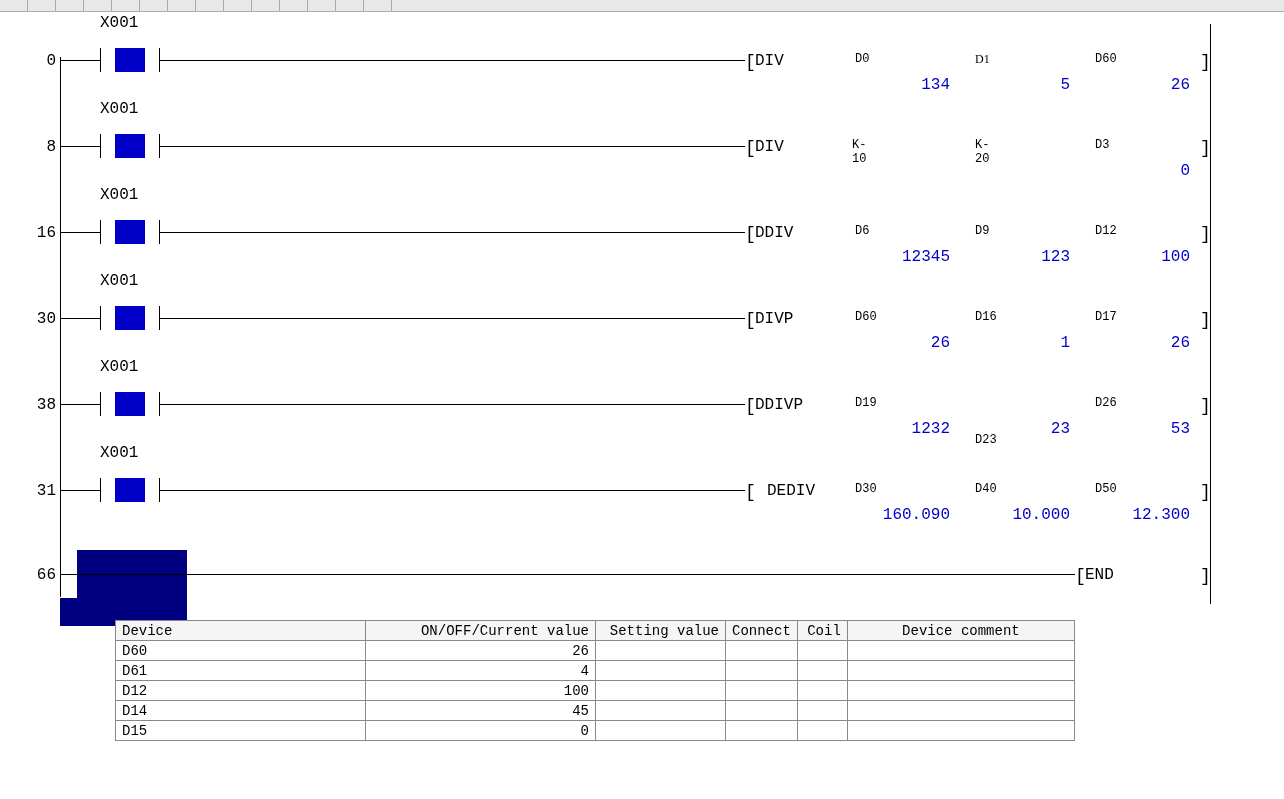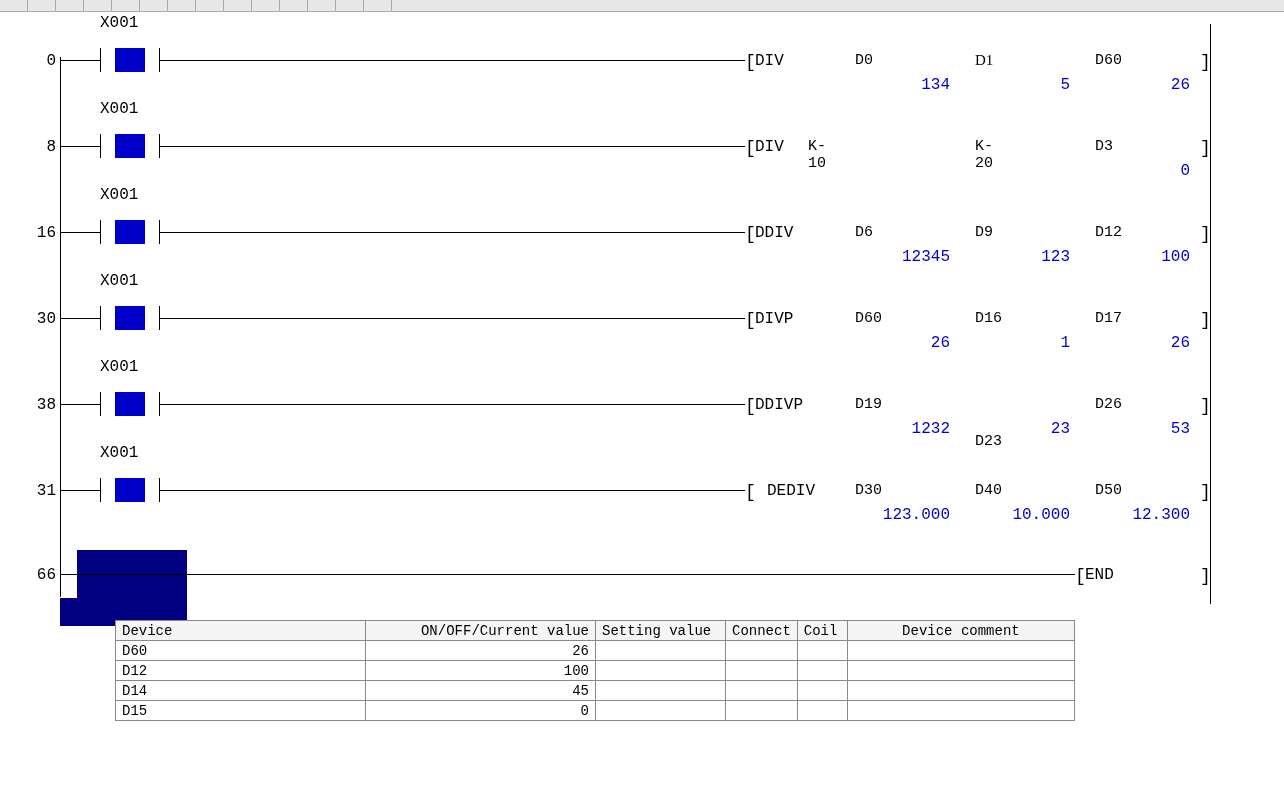--- a/index.html
+++ b/index.html
@@ -109,21 +109,21 @@
     left: 1200px;
   }
   .instr-name {
     position: absolute;
     top: 18px;
     font-size: 16px;
   }
   .op {
     position: absolute;
     top: 18px;
-    font-size: 15px;
+    font-size: 12px;
   }
   .val {
     position: absolute;
     top: 42px;
     font-size: 16px;
     color: #0000C8;
     text-align: right;
     width: 80px;
   }
   .cursor-block {
@@ -140,21 +140,21 @@
     font-size: 14px;
   }
   .dev-table th, .dev-table td {
     border: 1px solid #888;
     padding: 1px 6px;
     height: 20px;
     background: #fff;
   }
   .dev-table th {
     font-weight: normal;
-    text-align: left;
+    text-align: right;
     background: #f5f5f5;
   }
   .dev-table .col-dev { width: 250px; text-align: left; }
   .dev-table .col-val { width: 230px; text-align: right; }
   .dev-table .col-set { width: 130px; }
   .dev-table .col-con { width: 70px; }
   .dev-table .col-coil { width: 50px; }
   .dev-table .col-com { text-align: center; }
 </style>
 </head>
@@ -206,21 +206,21 @@
         <div class="contact-label">X001</div>
         <div class="hline-left" style="width:40px;"></div>
         <div class="contact">
              <div class="contact-pipe" style="left:0"></div>
              <div class="contact-fill"></div>
              <div class="contact-pipe" style="left:59px"></div>
            </div>
         <div class="hline-mid" style="left:160px; width:585px;"></div>
         <div class="instr-bracket-l" style="left:745px;">[</div>
         <div class="instr-name" style="left:755px;">DIV</div>
-        <div class="op" style="left:808px;text-align:right;">K-10</div>
+        <div class="op" style="left:852px;text-align:right;">K-10</div>
         <div class="op" style="left:975px;">K-20</div>
         <div class="op" style="left:1095px;">D3</div>
         <div class="val" style="left:1110px;">0</div>
         <div class="instr-bracket-r">]</div>
       </div>
       <div class="rung" style="top: 194px;">
         <div class="step-num">16</div>
         <div class="contact-label">X001</div>
         <div class="hline-left" style="width:40px;"></div>
         <div class="contact">
@@ -285,21 +285,21 @@
         <div class="hline-left" style="width:40px;"></div>
         <div class="contact">
              <div class="contact-pipe" style="left:0"></div>
              <div class="contact-fill"></div>
              <div class="contact-pipe" style="left:59px"></div>
            </div>
         <div class="hline-mid" style="left:160px; width:585px;"></div>
         <div class="instr-bracket-l" style="left:745px;">[</div>
         <div class="instr-name" style="left:755px;margin-left:12px;">DEDIV</div>
         <div class="op" style="left:855px;">D30</div>
-        <div class="val" style="left:870px;">123.000</div>
+        <div class="val" style="left:870px;">160.090</div>
         <div class="op" style="left:975px;">D40</div>
         <div class="val" style="left:990px;">10.000</div>
         <div class="op" style="left:1095px;">D50</div>
         <div class="val" style="left:1110px;">12.300</div>
         <div class="instr-bracket-r">]</div>
       </div>
     </div>
 
   <div class="rung" style="top:536px;">
     <div class="step-num">66</div>
@@ -325,20 +325,28 @@
     <tbody id="tbody">
         <tr>
           <td class="col-dev">D60</td>
           <td class="col-val">26</td>
           <td></td>
           <td></td>
           <td></td>
           <td></td>
         </tr>
         <tr>
+          <td class="col-dev">D61</td>
+          <td class="col-val">4</td>
+          <td></td>
+          <td></td>
+          <td></td>
+          <td></td>
+        </tr>
+        <tr>
           <td class="col-dev">D12</td>
           <td class="col-val">100</td>
           <td></td>
           <td></td>
           <td></td>
           <td></td>
         </tr>
         <tr>
           <td class="col-dev">D14</td>
           <td class="col-val">45</td>

